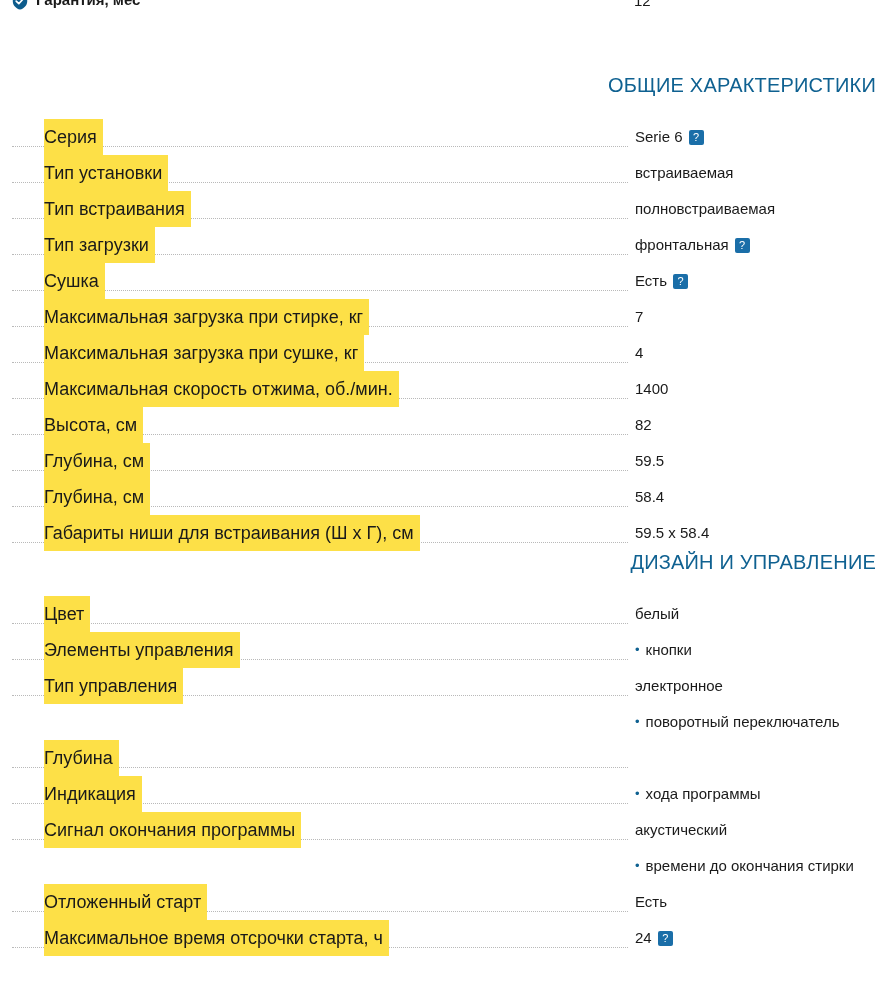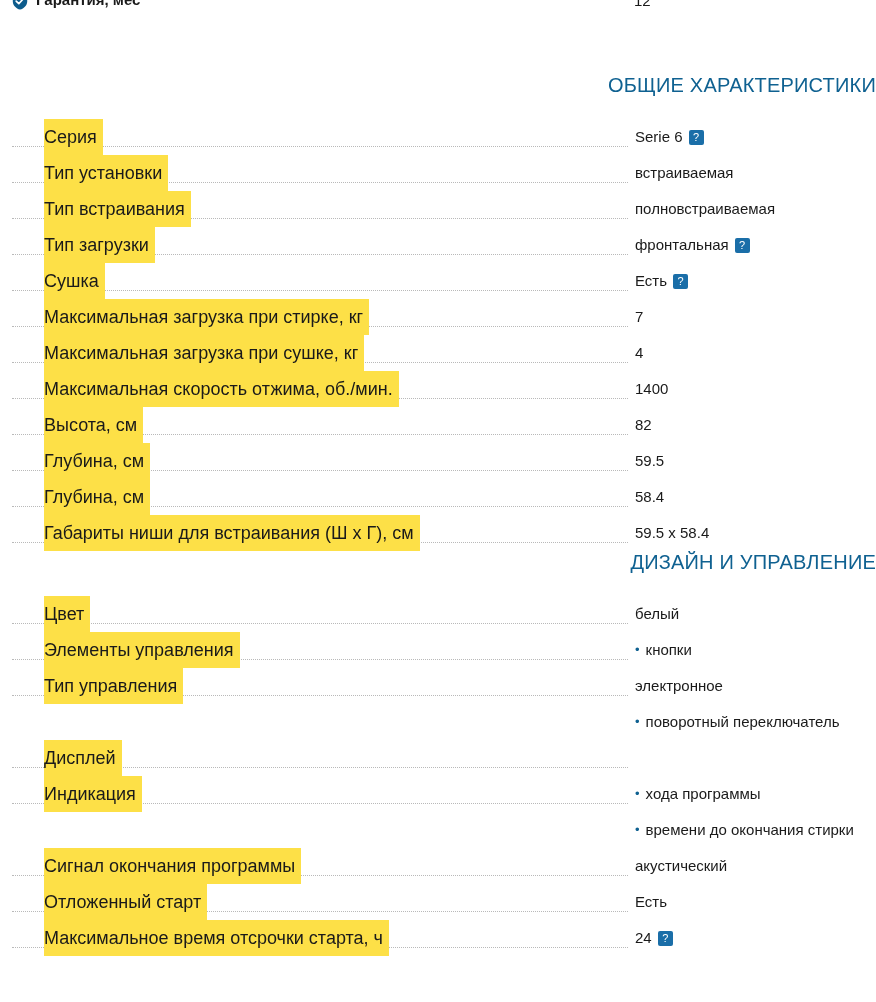--- a/index.html
+++ b/index.html
@@ -166,21 +166,21 @@
       <div class="spec-row"><span class="lbl">Глубина, см</span><span class="dots"></span><span class="val"><span>58.4</span></span></div>
       <div class="spec-row"><span class="lbl">Габариты ниши для встраивания (Ш х Г), см</span><span class="dots"></span><span class="val"><span>59.5 х 58.4</span></span></div>
     </div>
 
   <h2 class="section-title" id="section-design">ДИЗАЙН И УПРАВЛЕНИЕ</h2>
   <div class="spec-list" id="list-design">
       <div class="spec-row"><span class="lbl">Цвет</span><span class="dots"></span><span class="val"><span>белый</span></span></div>
       <div class="spec-row"><span class="lbl">Элементы управления</span><span class="dots"></span><span class="val bulleted"><span>кнопки</span></span></div>
       <div class="spec-row"><span class="lbl">Тип управления</span><span class="dots"></span><span class="val"><span>электронное</span></span></div>
       <div class="spec-row nodots"><span class="lbl" style="padding: 0px;"></span><span class="val bulleted"><span>поворотный переключатель</span></span></div>
-      <div class="spec-row"><span class="lbl">Дисплей</span><span class="dots"></span></div>
+      <div class="spec-row"><span class="lbl">Глубина</span><span class="dots"></span></div>
       <div class="spec-row"><span class="lbl">Индикация</span><span class="dots"></span><span class="val bulleted"><span>хода программы</span></span></div>
+      <div class="spec-row"><span class="lbl">Сигнал окончания программы</span><span class="dots"></span><span class="val"><span>акустический</span></span></div>
       <div class="spec-row nodots"><span class="lbl" style="padding: 0px;"></span><span class="val bulleted"><span>времени до окончания стирки</span></span></div>
-      <div class="spec-row"><span class="lbl">Сигнал окончания программы</span><span class="dots"></span><span class="val"><span>акустический</span></span></div>
       <div class="spec-row"><span class="lbl">Отложенный старт</span><span class="dots"></span><span class="val"><span>Есть</span></span></div>
       <div class="spec-row"><span class="lbl">Максимальное время отсрочки старта, ч</span><span class="dots"></span><span class="val"><span>24</span><span class="help">?</span></span></div>
     </div>
 
 </div>
 
 </body></html>

